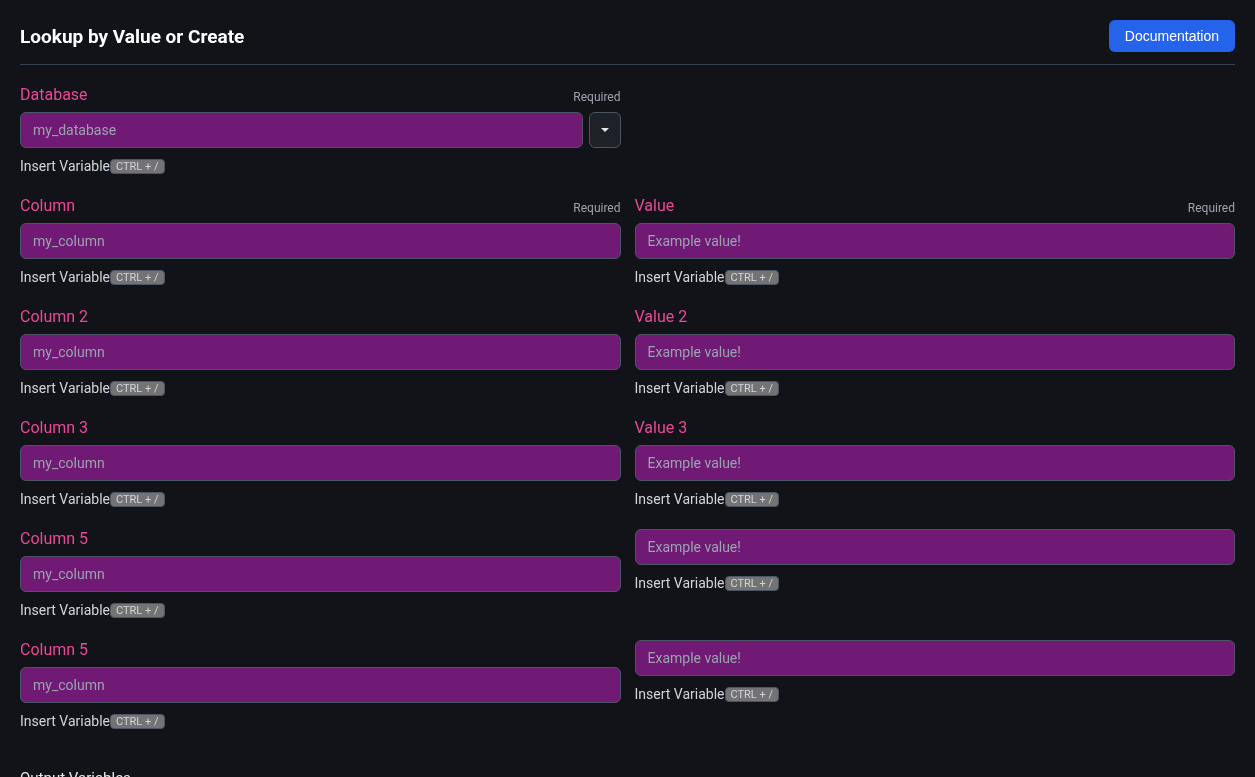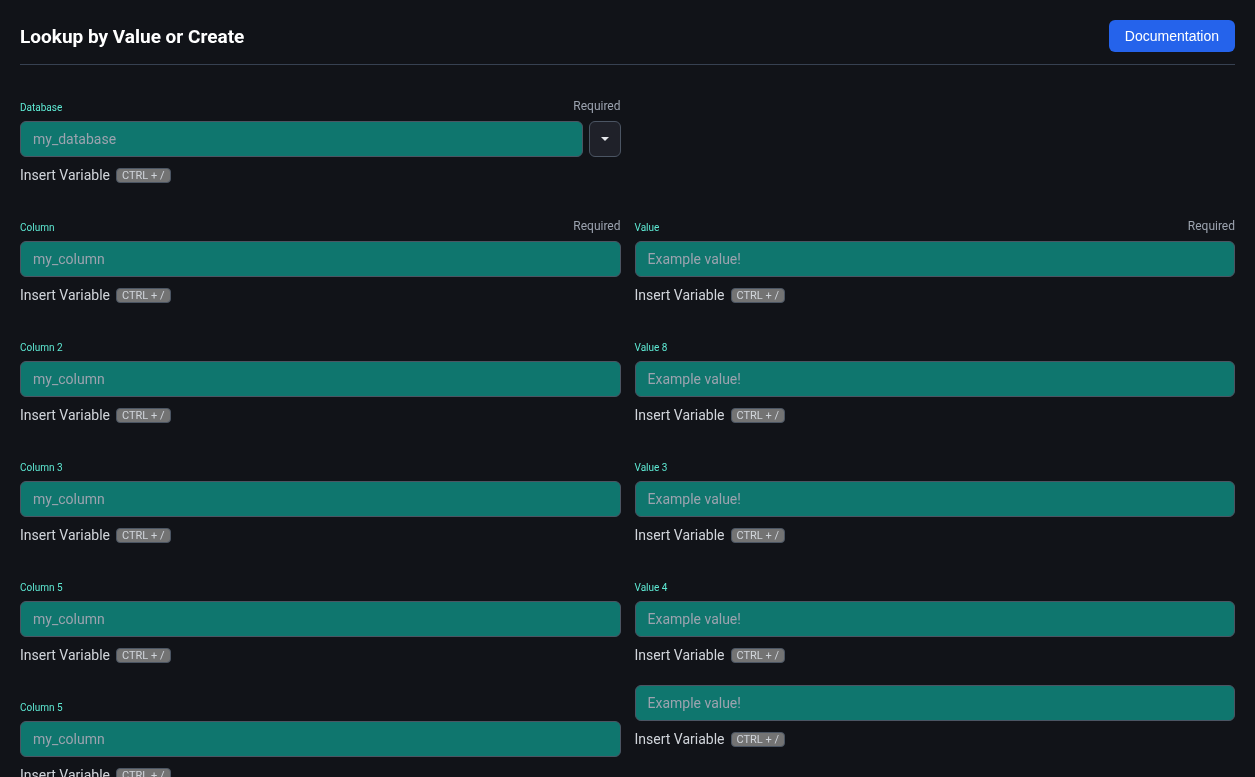--- a/index.html
+++ b/index.html
@@ -46,35 +46,34 @@
     .field-group {
       margin-bottom: 22px;
     }
     .label-row {
       display: flex;
       justify-content: space-between;
       align-items: flex-end;
       margin-bottom: 8px;
     }
     .label {
-      color: #5eead4;
-      font-size: 10px;
-      margin-top: 17px;
+      color: #ec4899;
+      font-size: 16px;
     }
     .required {
       color: #9ca3af;
       font-size: 12px;
     }
     .input-row {
       display: flex;
       gap: 6px;
     }
     .text-input {
       flex: 1;
-      background-color: #0f766e;
+      background-color: #701a75;
       border: 1px solid #4b5563;
       border-radius: 6px;
       padding: 9px 12px;
       color: #e5e7eb;
       font-size: 14px;
       font-family: inherit;
       outline: none;
     }
     .text-input::placeholder {
       color: #9ca3af;
@@ -86,21 +85,20 @@
       border-radius: 6px;
       display: flex;
       align-items: center;
       justify-content: center;
       cursor: pointer;
       color: #e5e7eb;
     }
     .hint-row {
       display: flex;
       align-items: center;
-      gap: 6px;
       margin-top: 10px;
       color: #d1d5db;
       font-size: 14px;
     }
     .kbd {
       background-color: #737373;
       border: 1px solid #4b5563;
       border-radius: 4px;
       padding: 0px 5px;
       font-size: 11px;
@@ -196,21 +194,21 @@
         <div class="input-row">
           <input type="text" class="text-input" placeholder="my_column" style="">
         </div>
         <div class="hint-row">
           <span>Insert Variable</span>
           <span class="kbd">CTRL + /</span>
         </div>
       </div>
       <div class="field-group">
         <div class="label-row">
-          <span class="label">Value 8</span>
+          <span class="label">Value 2</span>
         </div>
         <div class="input-row">
           <input type="text" class="text-input" placeholder="Example value!" style="">
         </div>
         <div class="hint-row">
           <span>Insert Variable</span>
           <span class="kbd">CTRL + /</span>
         </div>
       </div>
     </div>
@@ -247,23 +245,20 @@
         </div>
         <div class="input-row">
           <input type="text" class="text-input" placeholder="my_column" style="">
         </div>
         <div class="hint-row">
           <span>Insert Variable</span>
           <span class="kbd">CTRL + /</span>
         </div>
       </div>
       <div class="field-group">
-        <div class="label-row">
-          <span class="label">Value 4</span>
-        </div>
         <div class="input-row">
           <input type="text" class="text-input" placeholder="Example value!" style="">
         </div>
         <div class="hint-row">
           <span>Insert Variable</span>
           <span class="kbd">CTRL + /</span>
         </div>
       </div>
     </div>
     <div class="two-col">

